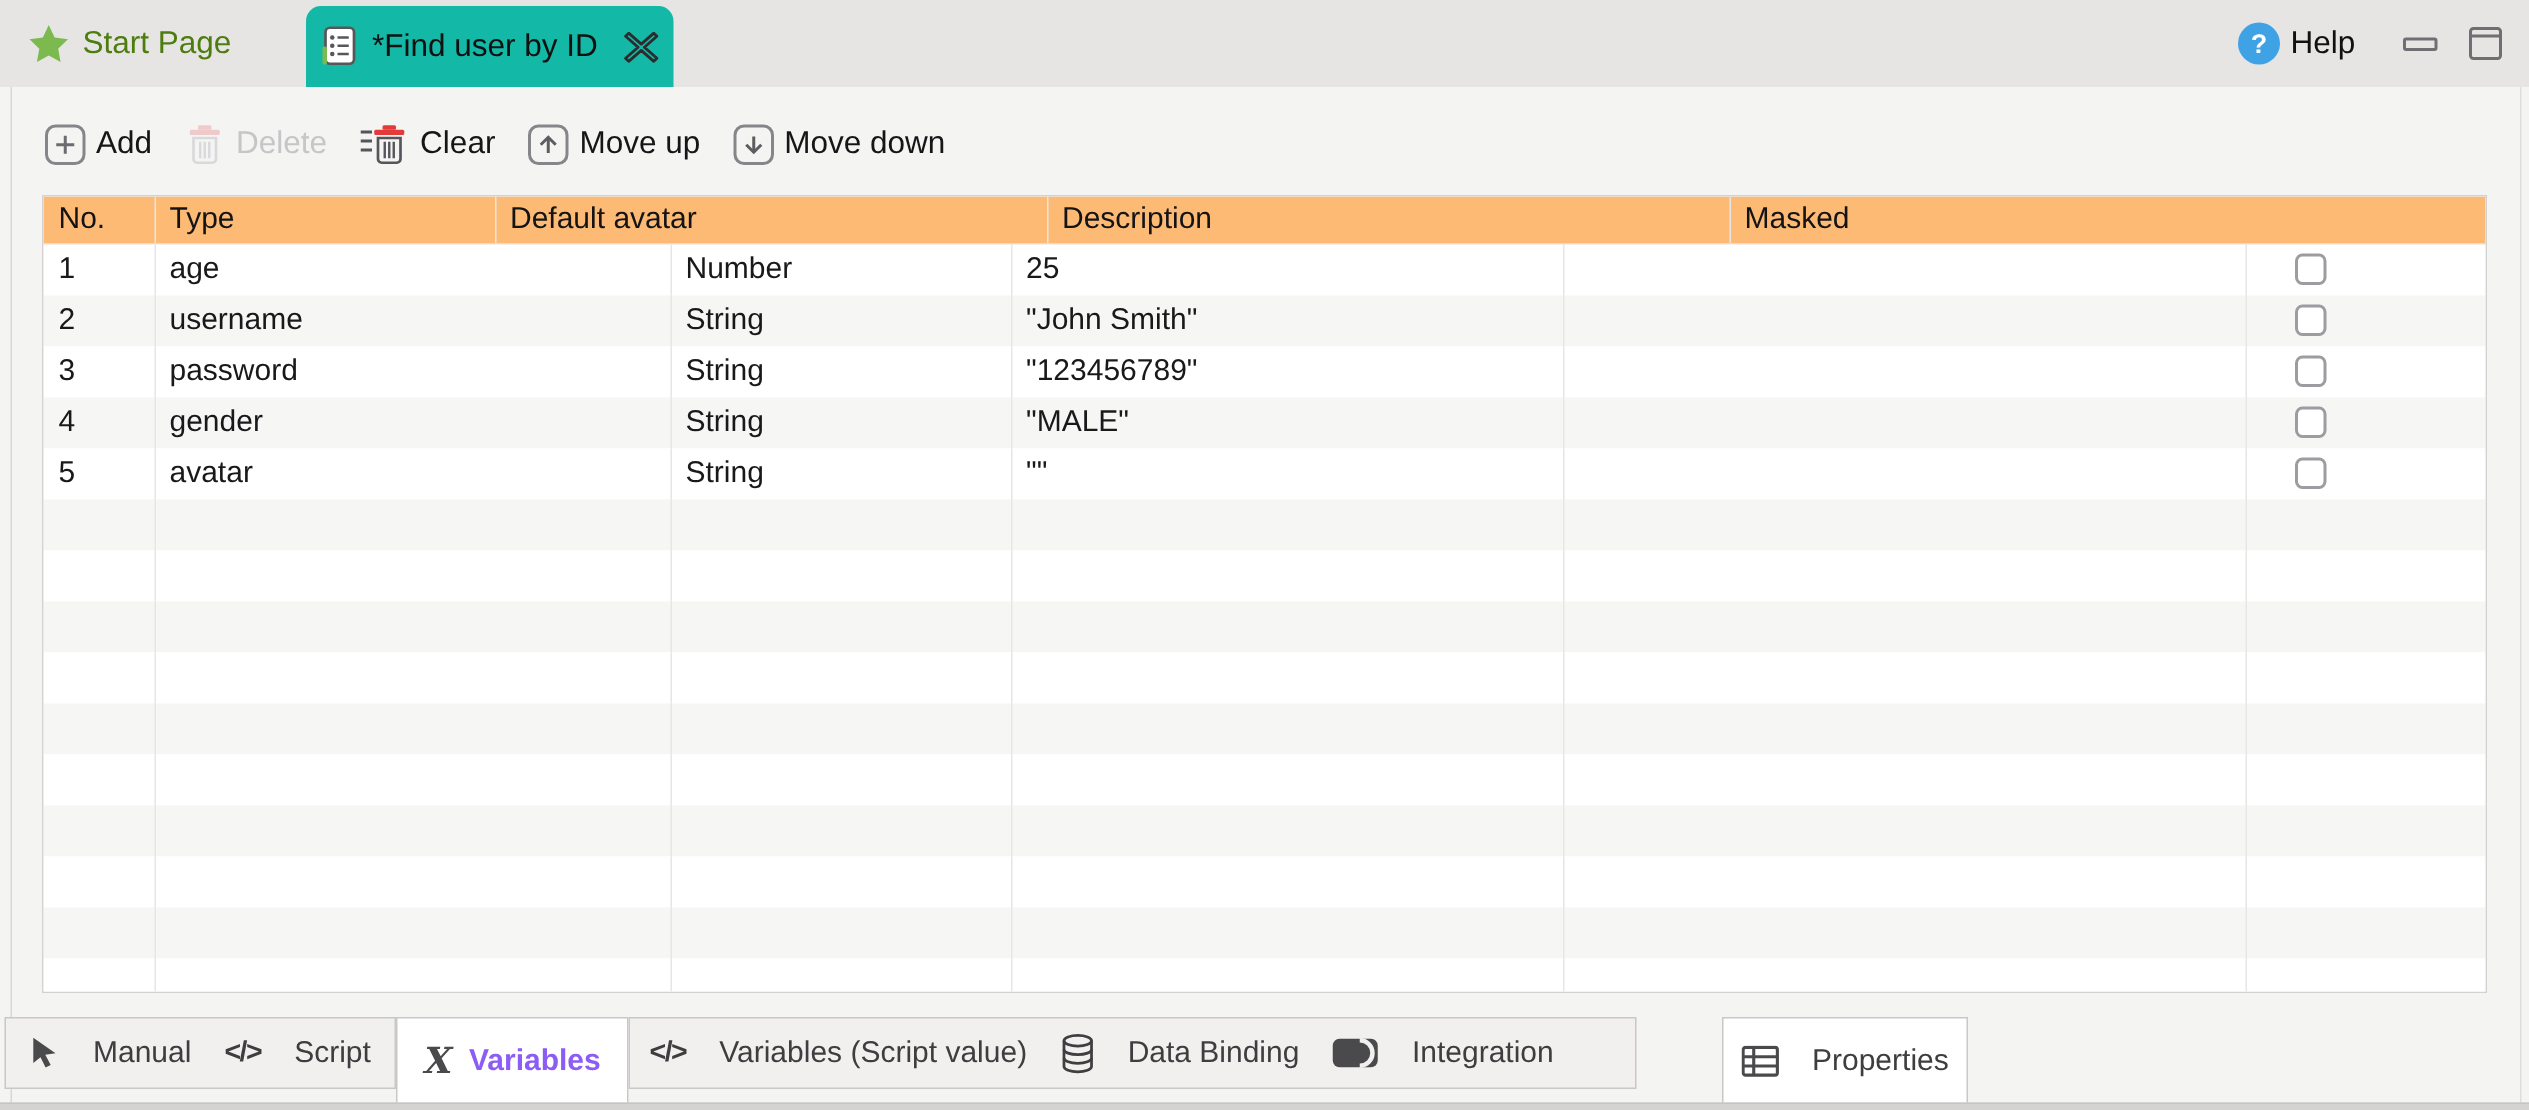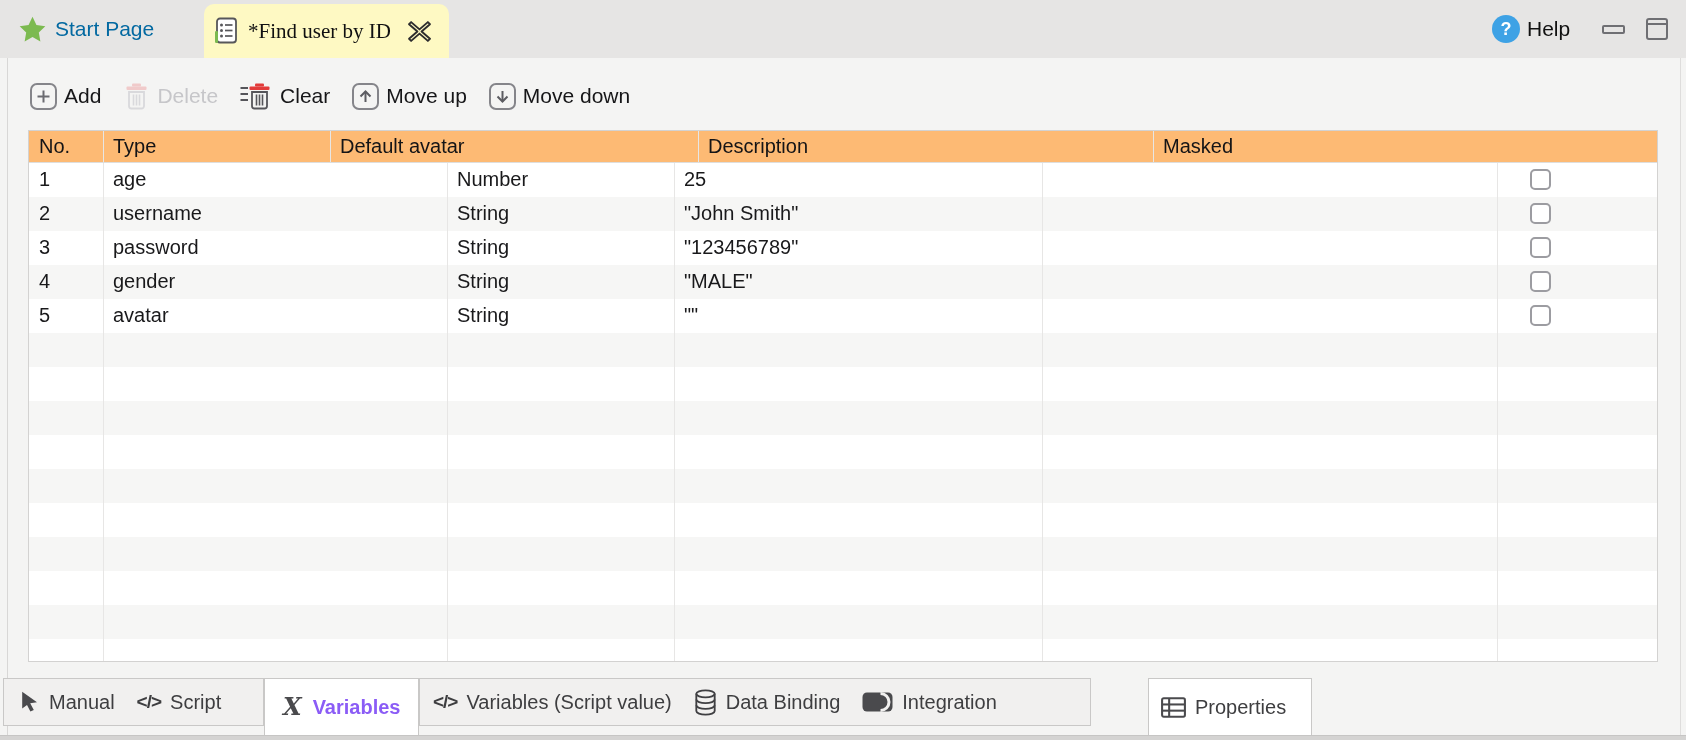--- a/index.html
+++ b/index.html
@@ -2,22 +2,22 @@
 <html><head>
 <meta charset="utf-8">
 <style>
   * { margin:0; padding:0; box-sizing:border-box; }
   body { font-family:"Liberation Sans","DejaVu Sans",sans-serif; background:#d8d7d6; }
   .window { position:relative; width:1686px; height:740px; background:#f4f4f3; overflow:hidden; }
 
   
   .top-bar { position:absolute; left:0; top:0; width:1686px; height:58px; background:#e6e5e4; }
   .tab-start { position:absolute; left:0; top:0; width:204px; height:58px; display:flex; align-items:center; padding-left:19px; gap:9px; cursor:default; }
-  .tab-start .label { font-size:21px; color:#0369a1; }
-  .tab-active { position:absolute; left:204px; top:4px; width:245px; height:54px; background:#fef9c3; border-radius:10px 10px 0 0; display:flex; align-items:center; padding-left:10px; gap:9px;font-family:Liberation Serif, serif; }
+  .tab-start .label { font-size:21px; color:#4d7c0f; }
+  .tab-active { position:absolute; left:204px; top:4px; width:245px; height:54px; background:#14b8a6; border-radius:10px 10px 0 0; display:flex; align-items:center; padding-left:10px; gap:9px; }
   .tab-active .label { font-size:21px; color:#101011; white-space:nowrap; }
   .help { position:absolute; left:1492px; top:0; height:58px; display:flex; align-items:center; gap:7px; }
   .help-circle { width:28px; height:28px; border-radius:50%; background:#3ea2e5; color:#fff; font-size:18px; font-weight:bold; display:flex; align-items:center; justify-content:center; }
   .help .label { font-size:21px; color:#111; }
   .win-min { position:absolute; left:1602px; top:25px; width:23px; height:9px; border:2px solid #6f6f73; border-radius:2px; }
   .win-max { position:absolute; left:1646px; top:18px; width:22px; height:22px; border:2px solid #6f6f73; border-radius:3px; }
   .win-max .bar { position:absolute; left:0; top:3px; width:100%; height:2px; background:#6f6f73; }
 
   
   .edge-left  { position:absolute; left:7px;  top:58px; width:1px; height:677px; background:#d8d7d6; }
@@ -47,21 +47,21 @@
   .checkbox { width:21px; height:21px; margin:6px 0 0 23px; border:2px solid #9c9ca1; border-radius:5px; background:#fff; }
 
   
   .bottom-bar { position:absolute; left:0; top:678px; width:1686px; height:62px; }
   .bgroup { position:absolute; top:0; height:48px; background:#f1f0ef; border:1px solid #c9c8c7; display:flex; align-items:center; }
   .btab-white { position:absolute; top:0; height:57px; background:#ffffff; border:1px solid #c9c8c7; border-bottom:none; display:flex; align-items:center; }
   .g1 { left:3px;   width:261px; padding:0 16px; gap:22px; }
   .tv { left:264px; width:155px; padding:0 18px; gap:11px; }
   .g3 { left:419px; width:672px; padding:0 13px; gap:22px; }
   .tp { left:1148px; width:164px; padding:0 12px; gap:10px; }
-  .btab { display:flex; align-items:center; gap:9px; height:100%; cursor:default; }
+  .btab { display:flex; align-items:center; gap:22px; height:100%; cursor:default; }
   .btab .label { font-size:20px; color:#3e3e40; white-space:nowrap; }
   .btab.active .label { color:#8b5cf6; font-weight:bold; }
   .code-glyph { font-size:19px; color:#3e3e40; letter-spacing:-1px; font-weight:bold; white-space:nowrap; }
   .varx { font-family:"DejaVu Serif","Liberation Serif",serif; font-style:italic; font-weight:bold; font-size:24px; color:#4a4a4d; line-height:1; }
   .bottom-edge { position:absolute; left:0; top:57px; width:1686px; height:5px; background:#d4d3d2; border-top:1px solid #c6c5c4; }
 </style>
 </head>
 <body>
 
 <div class="window">

